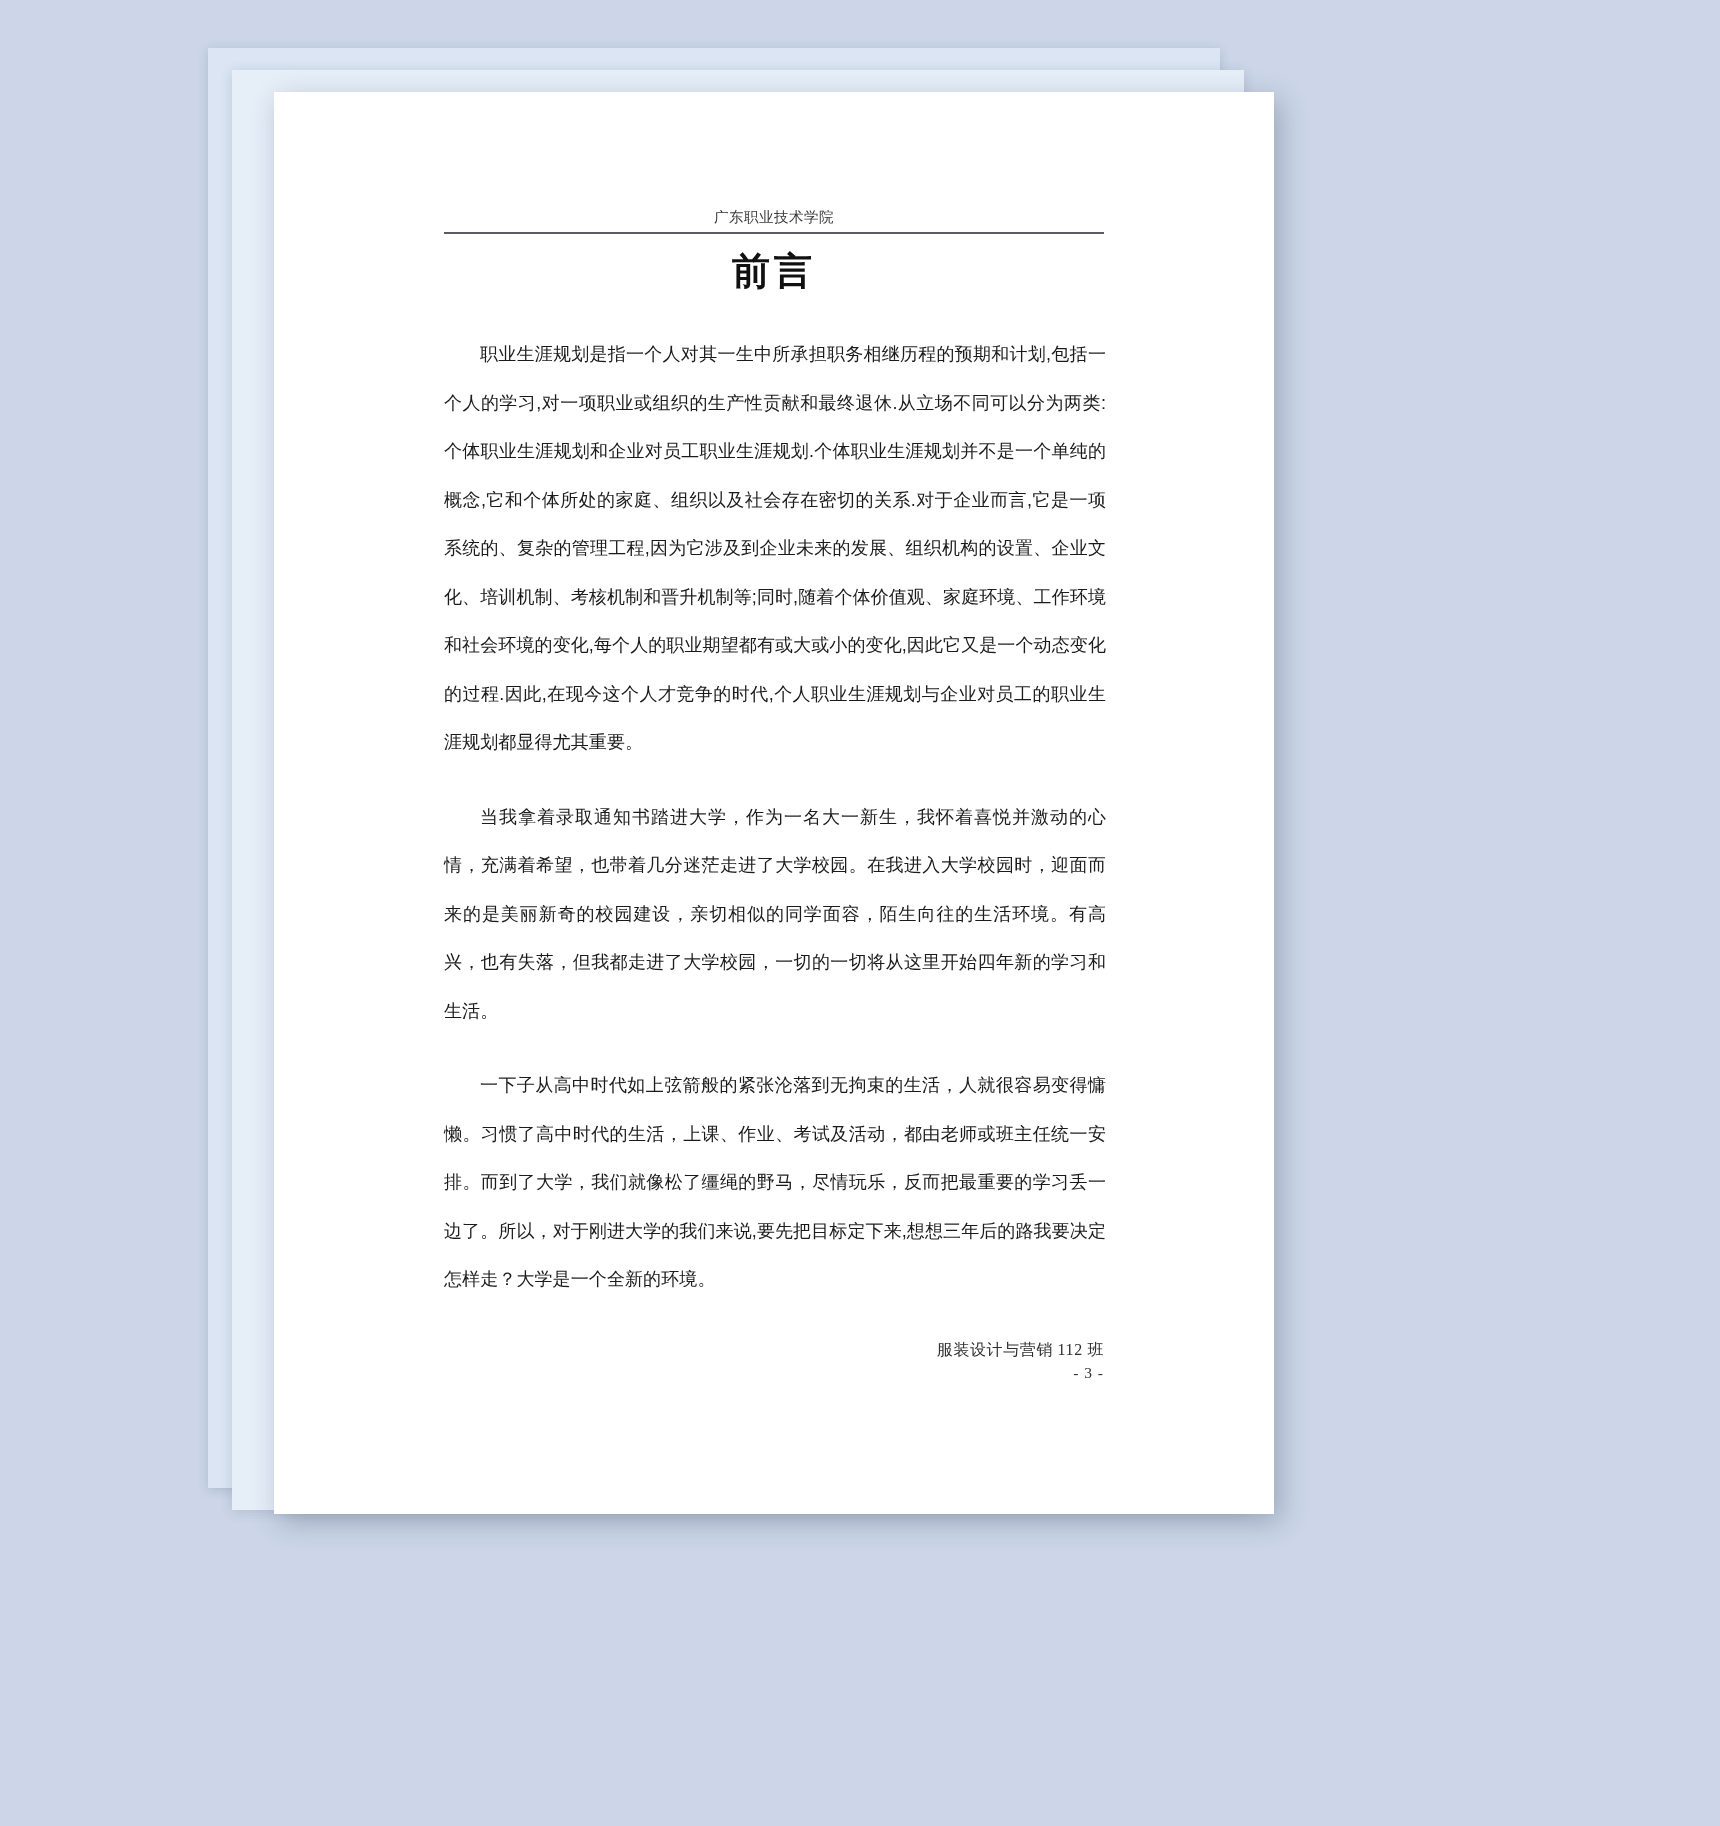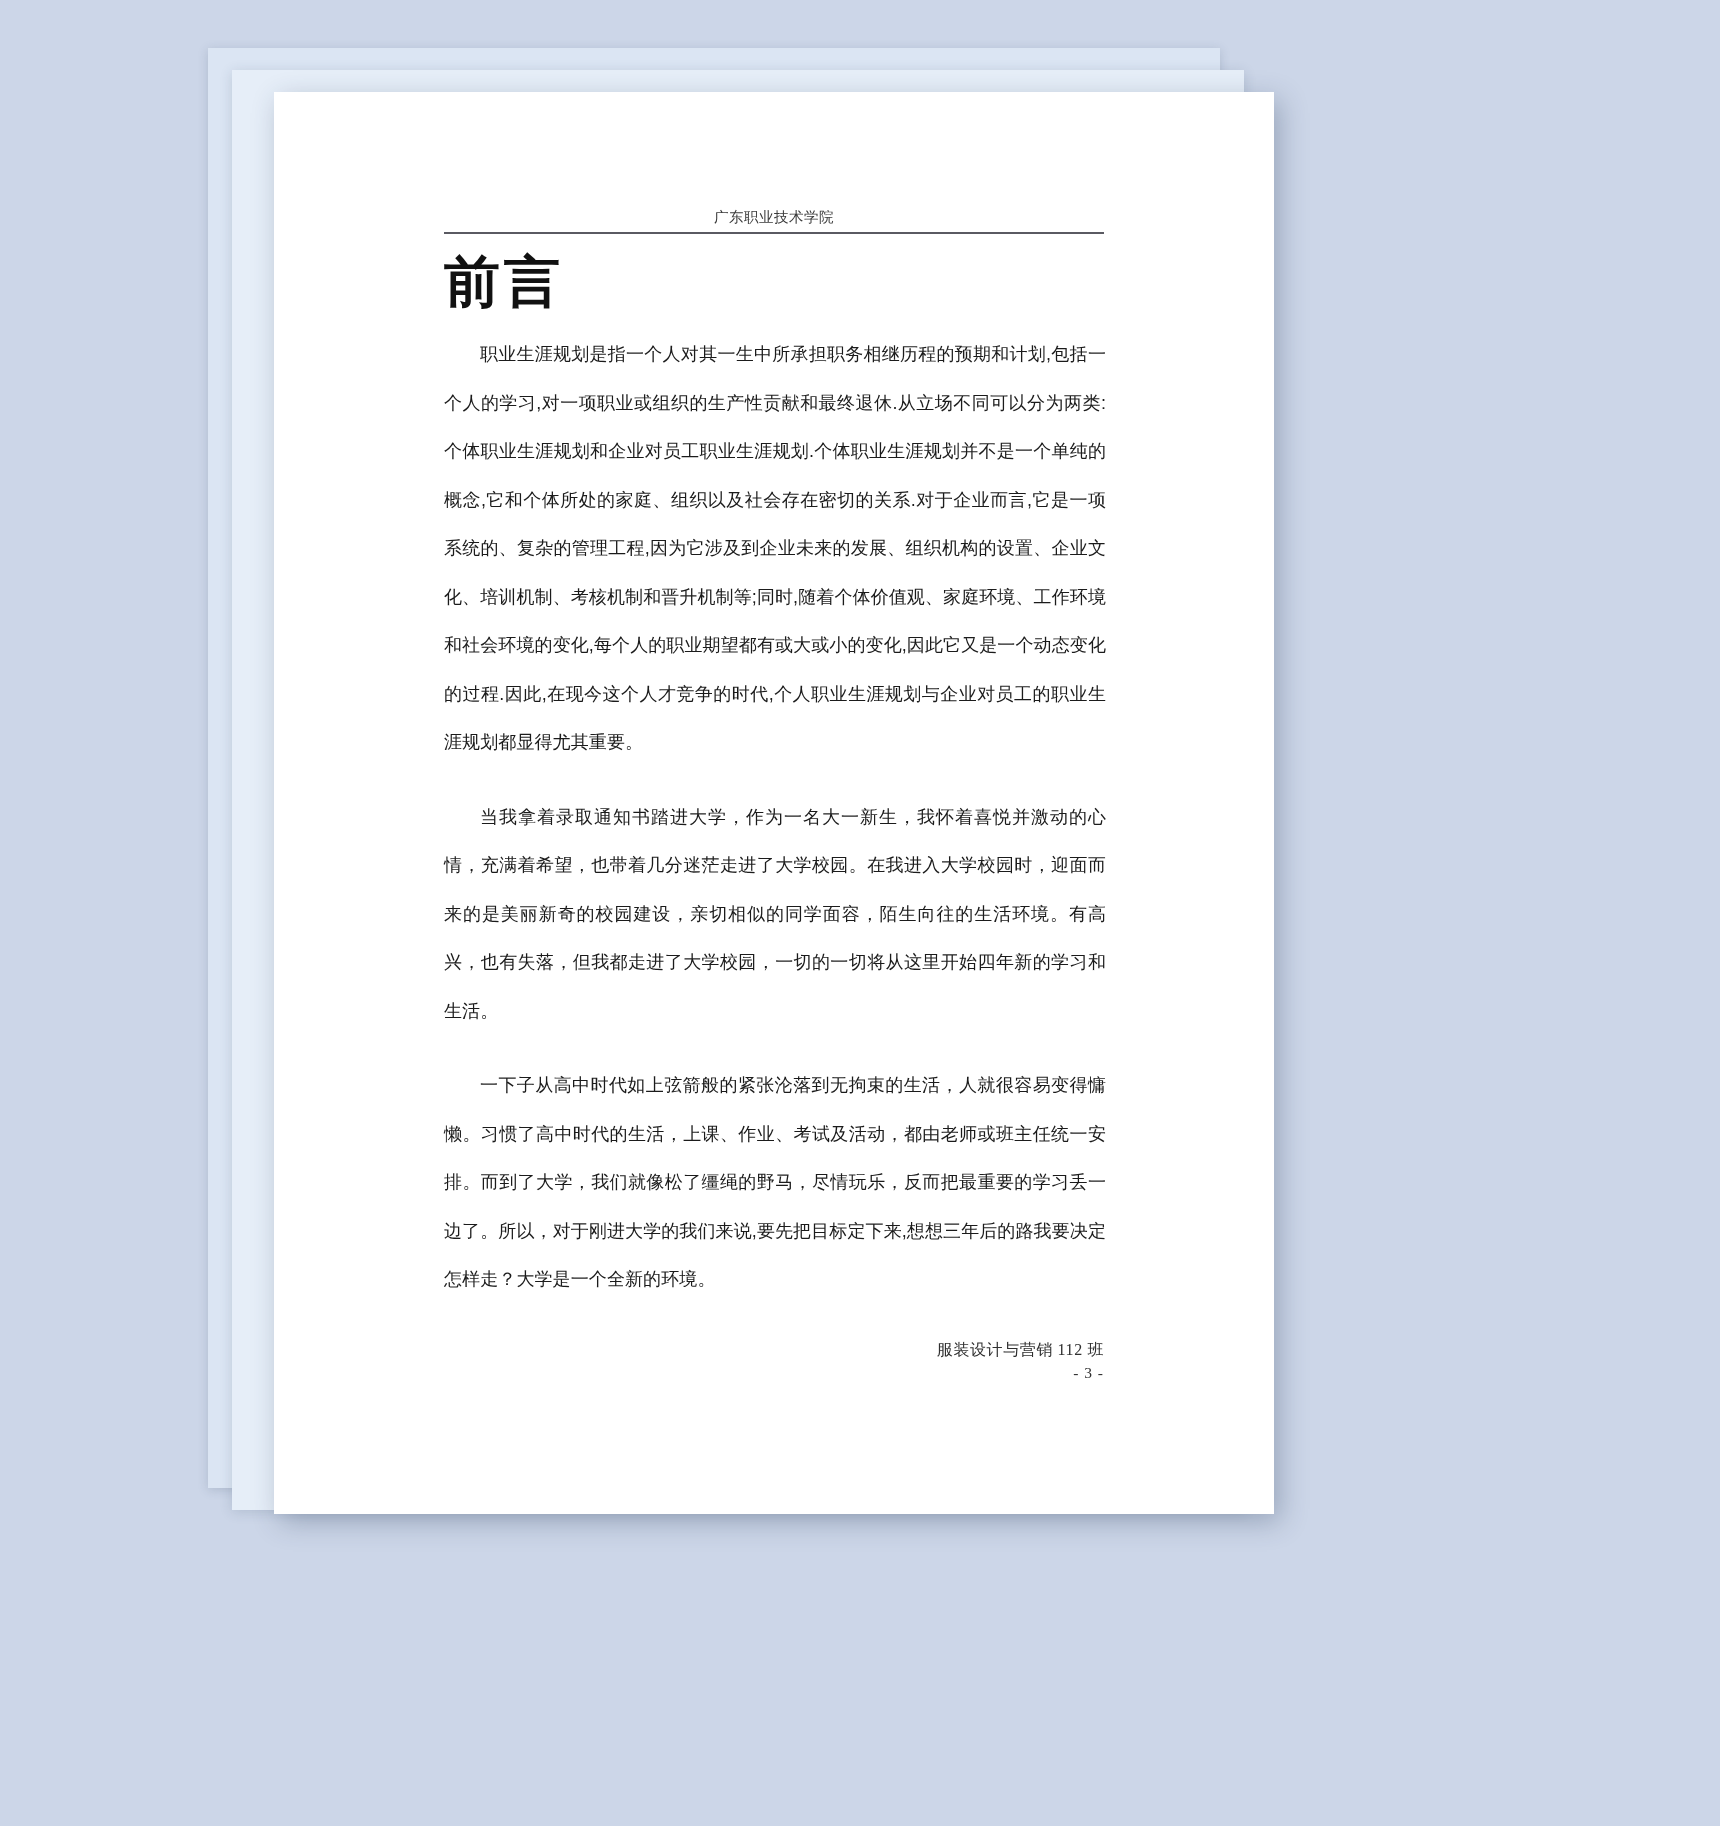--- a/index.html
+++ b/index.html
@@ -79,21 +79,22 @@
     border-top: 2.4px solid #5a5a62;
     margin: 0;
   }
 
   
   .doc-title {
     position: absolute;
     top: 158px;
     left: 0;
     width: 660px;
-    font-size: 56px;
+    text-align: center;
+    font-size: 38px;
     font-weight: bold;
     color: #111;
     letter-spacing: 4px;
     line-height: 1.15;
   }
 
   
   .doc-body {
     position: absolute;
     top: 238px;

